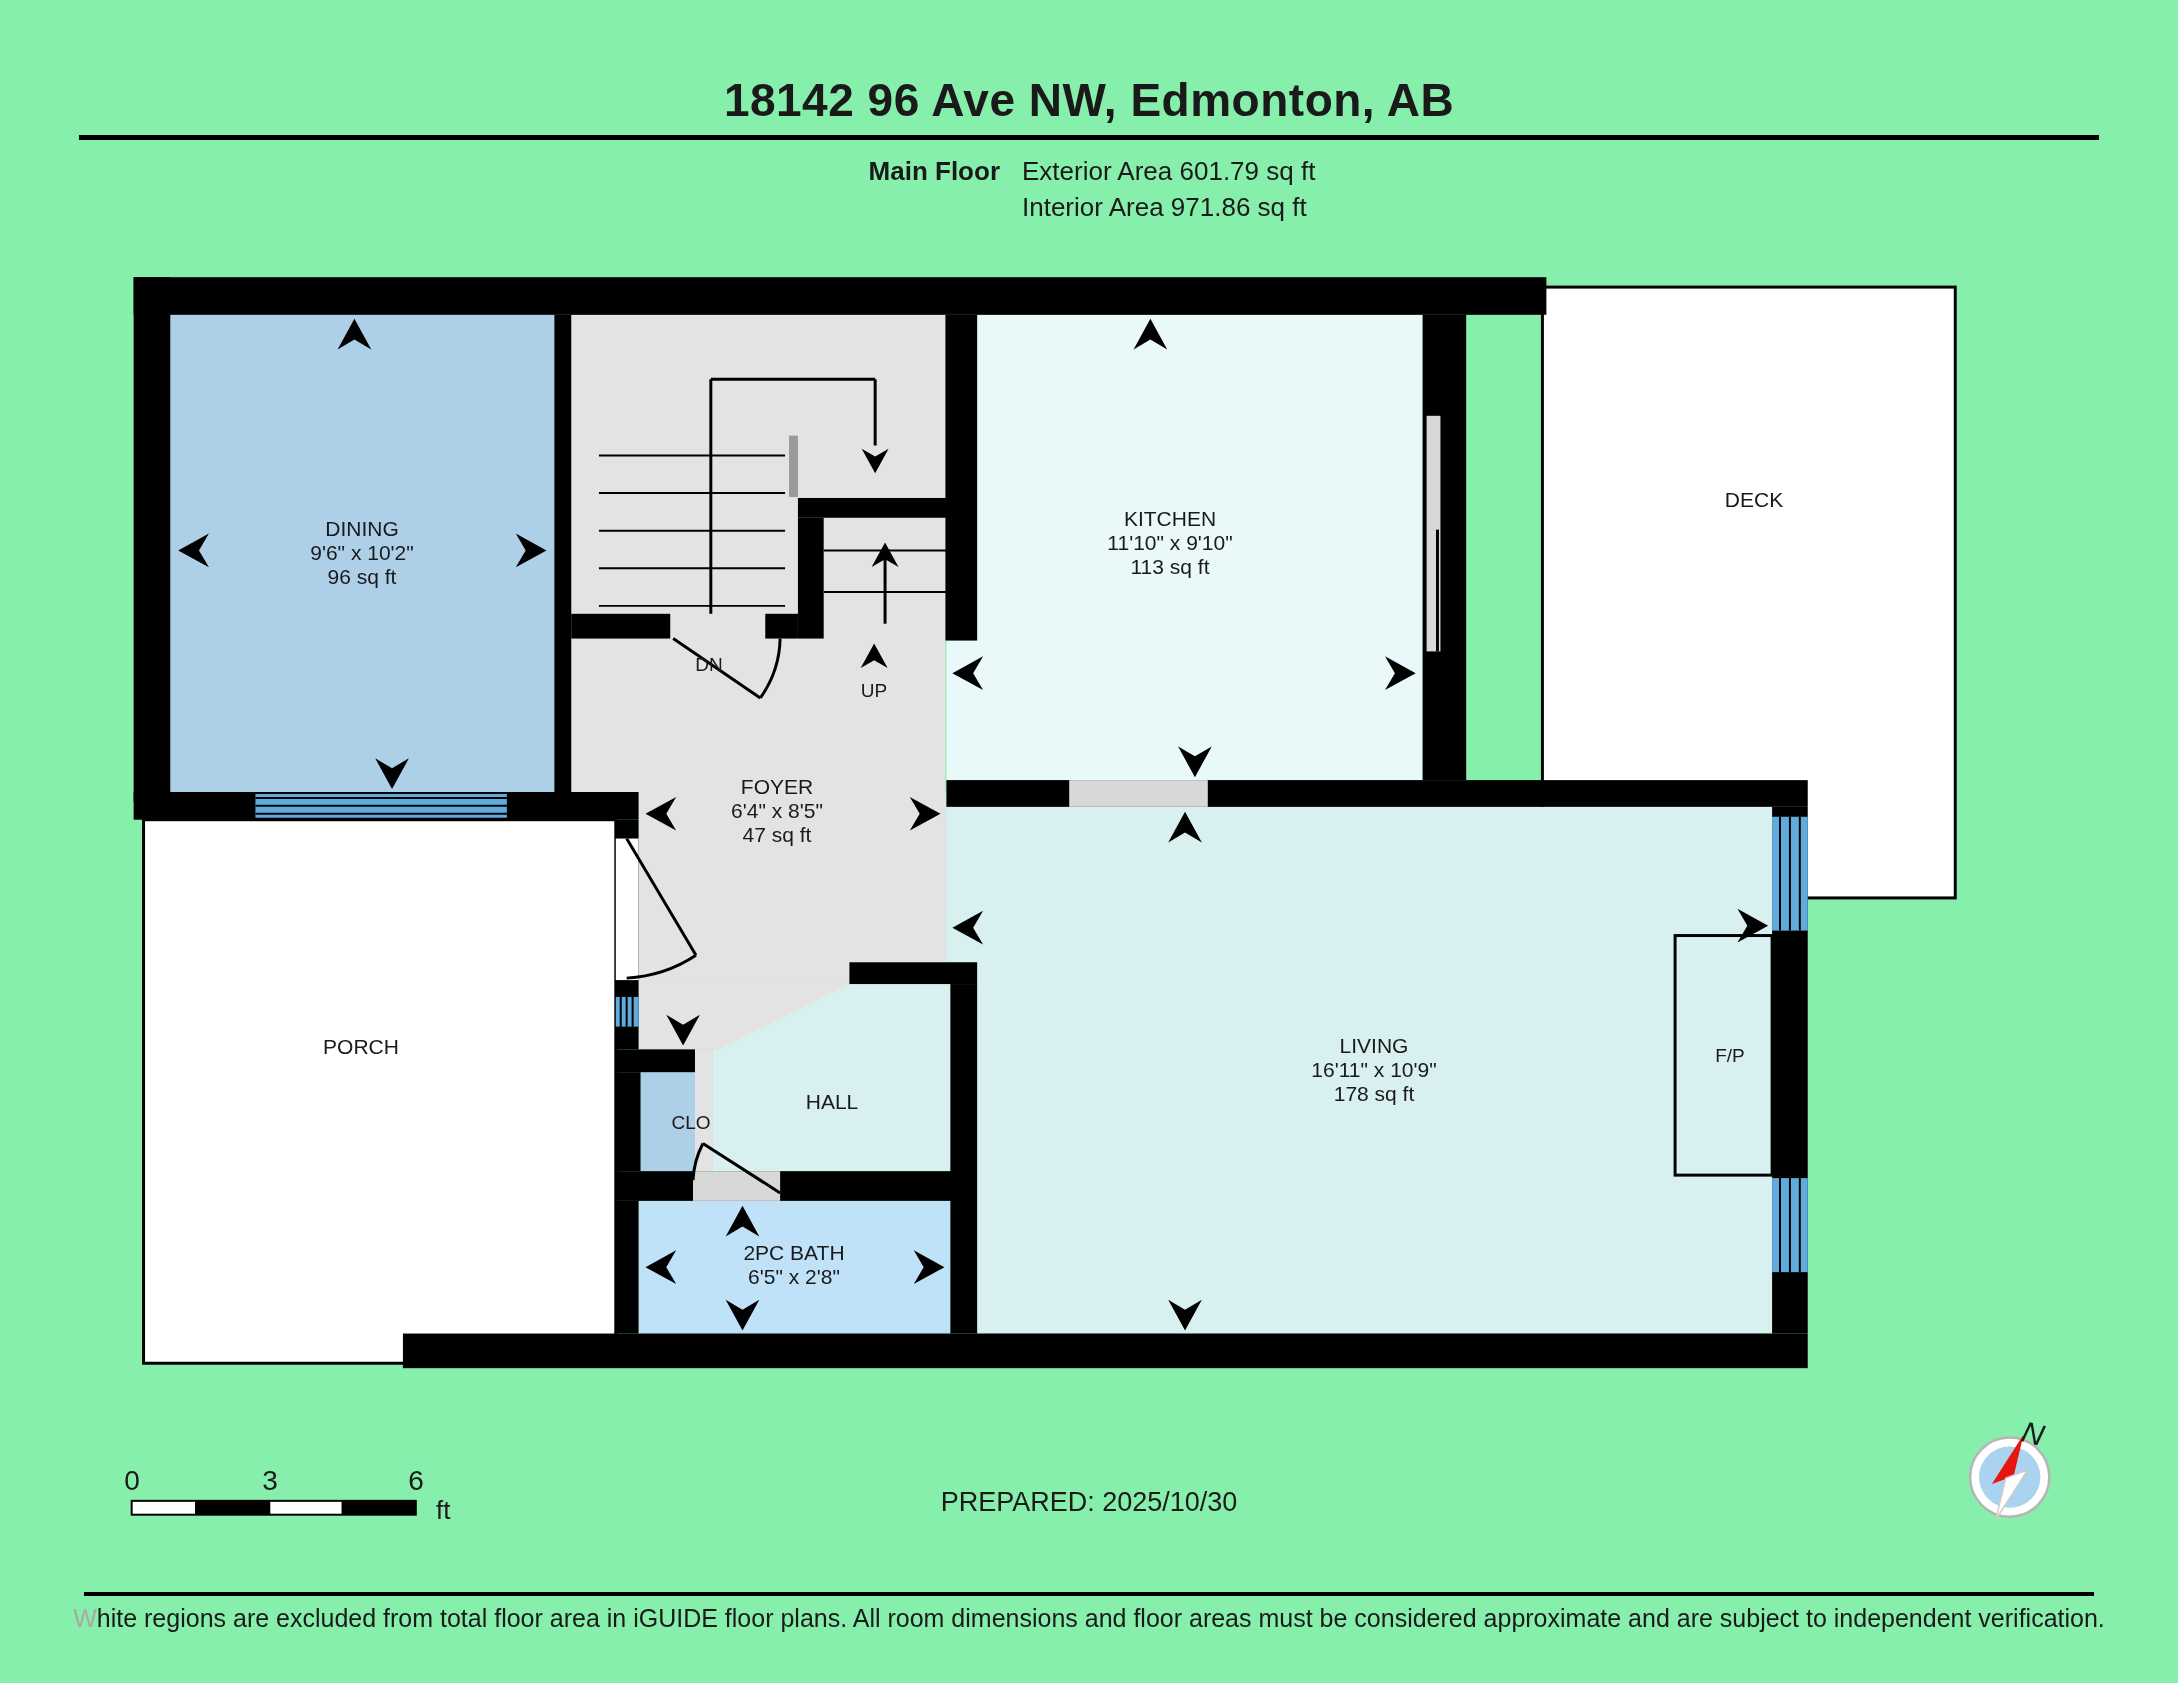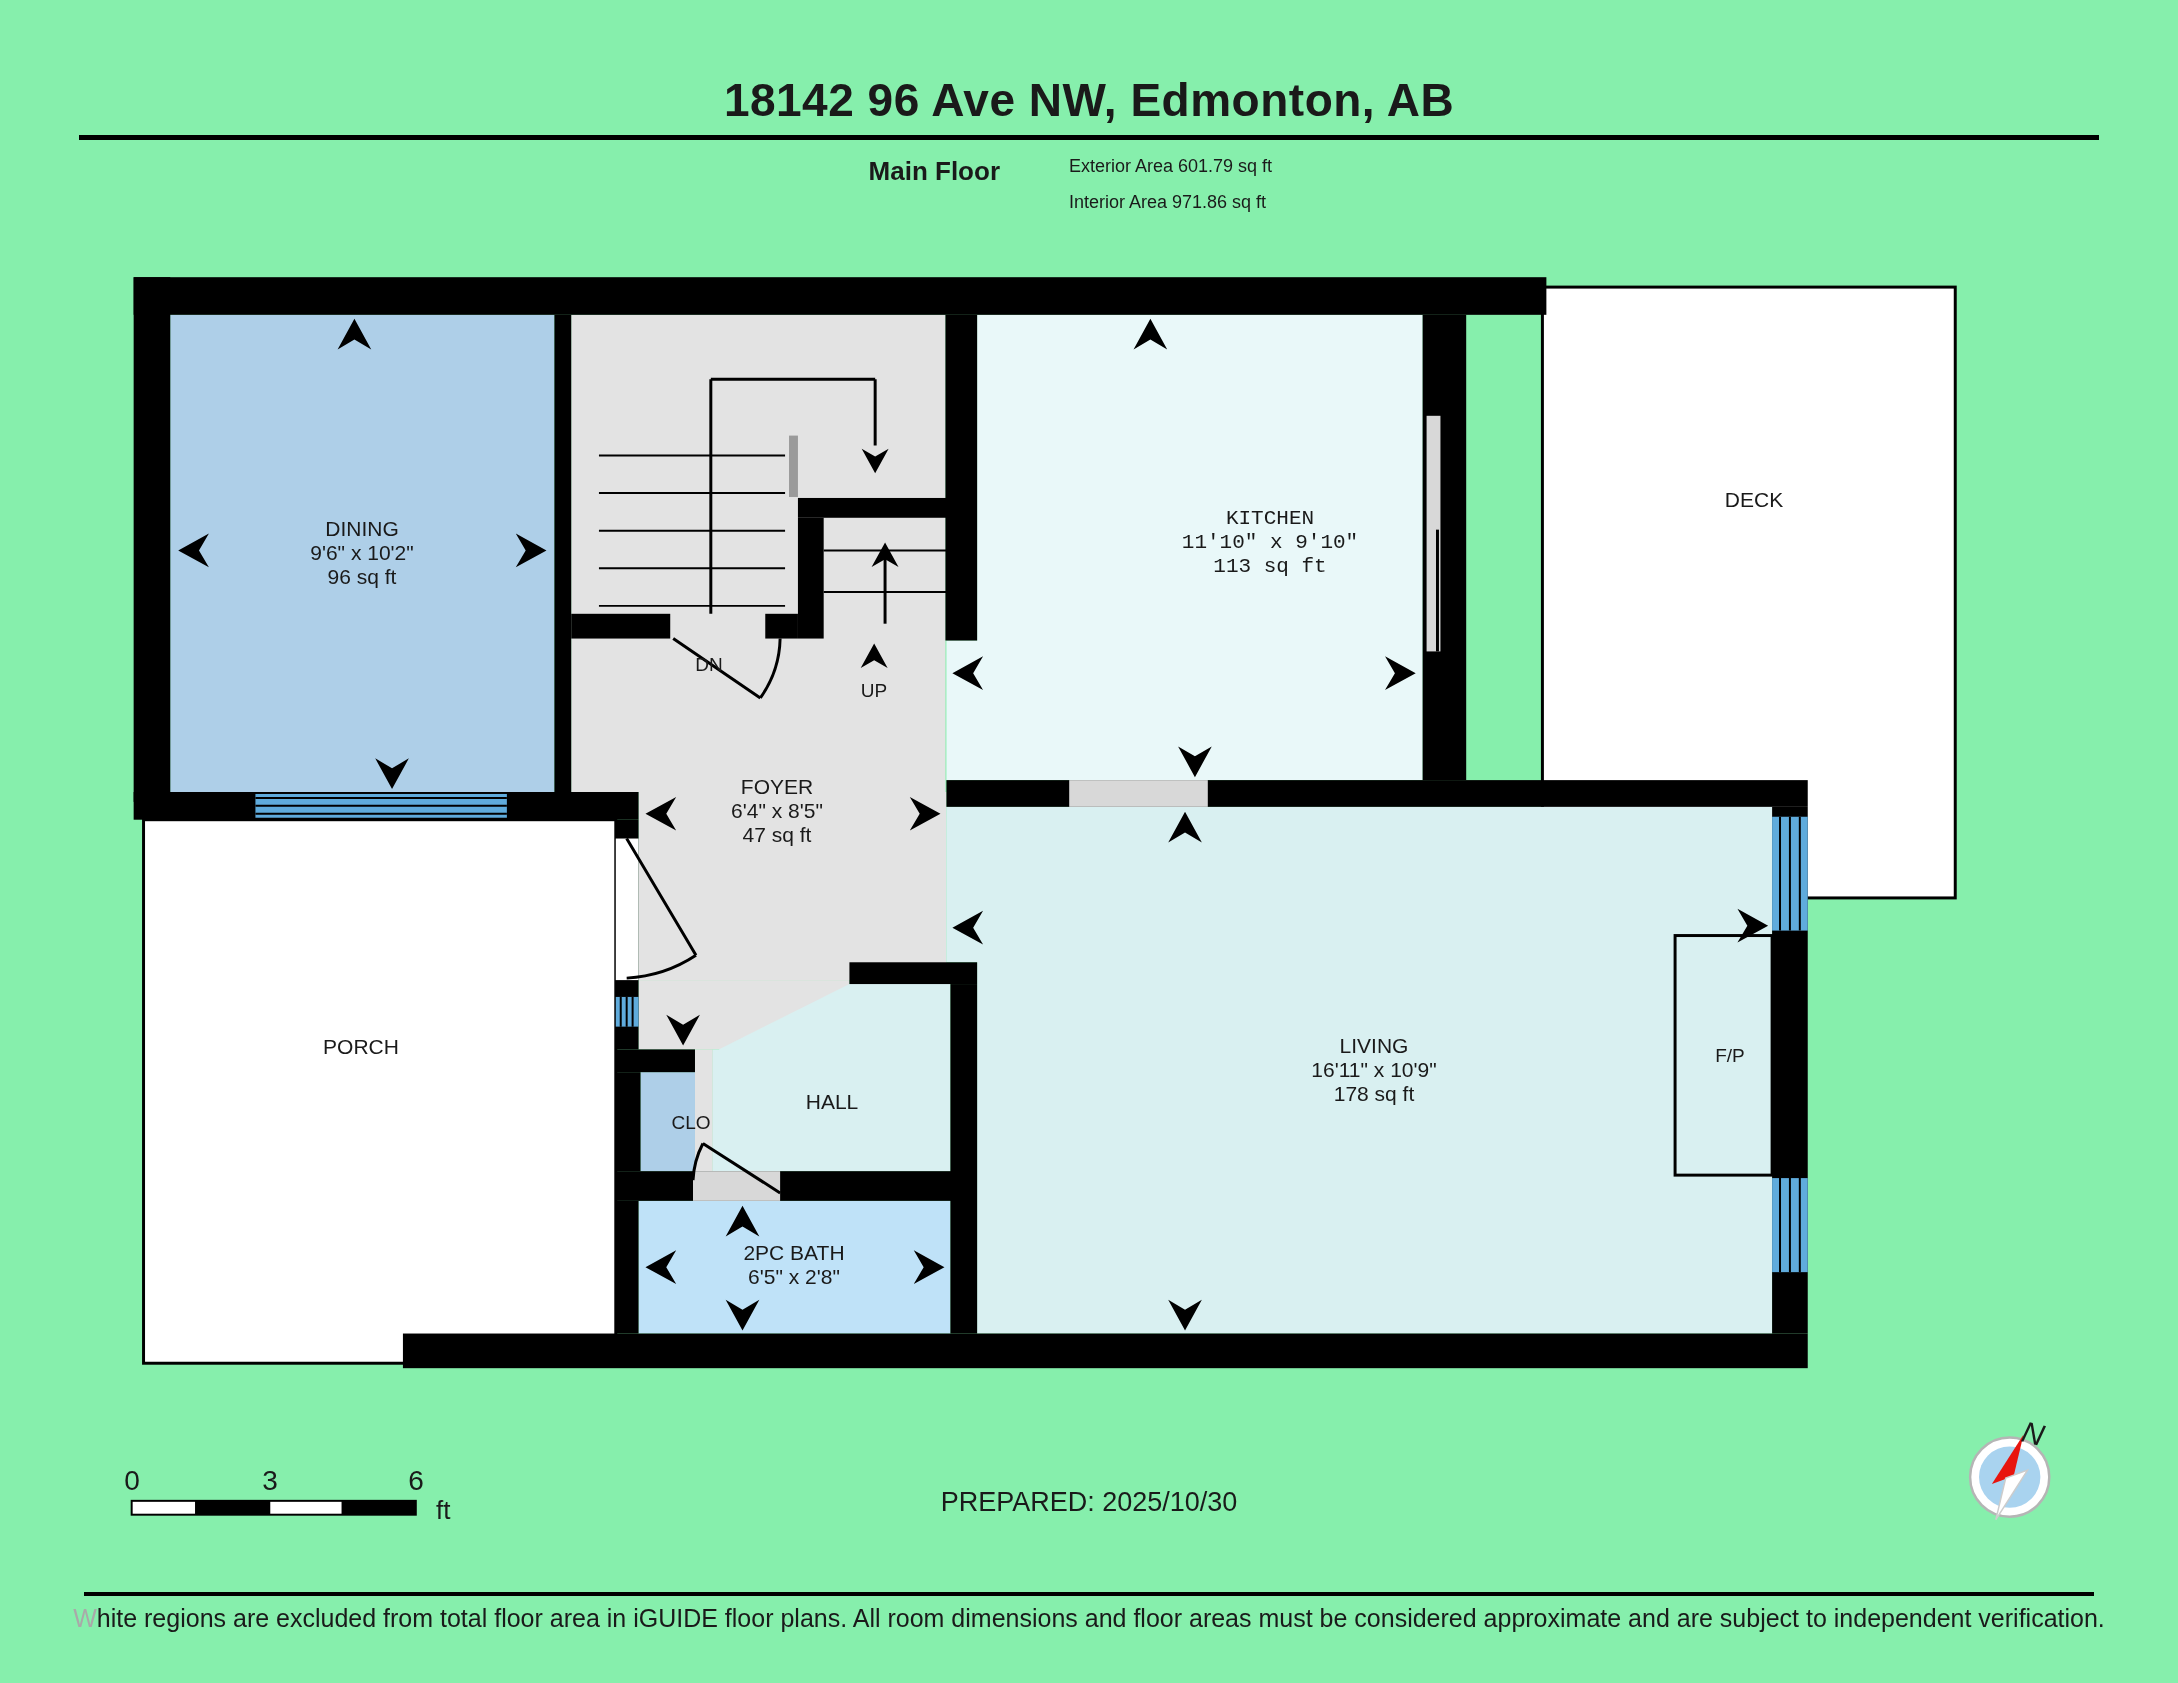--- a/index.html
+++ b/index.html
@@ -7,21 +7,21 @@
         font-family:"Liberation Sans",sans-serif;color:#1a1a1a;}
   .page svg{position:absolute;left:0;top:0;}
   .lbl{position:absolute;transform:translate(-50%,-50%);text-align:center;
        font:21px/24px "Liberation Sans",sans-serif;color:#1a1a1a;white-space:nowrap;}
   .lbl.small{font-size:19px;line-height:21px;}
   .title{position:absolute;left:0;top:73px;width:100%;text-align:center;
          font-size:46px;font-weight:bold;letter-spacing:0.5px;}
   .hrule{position:absolute;left:79px;width:2020px;height:5px;background:#000;}
   .sub-label{position:absolute;left:752px;top:156px;width:248px;text-align:right;
              font-size:26px;font-weight:bold;}
-  .sub-val{position:absolute;left:1069px;font-size:18px;}
+  .sub-val{position:absolute;left:1022px;font-size:26px;}
   .prepared{position:absolute;left:0;top:1487px;width:2178px;text-align:center;font-size:27px;}
   .disclaimer{position:absolute;left:0;top:1604px;width:2178px;text-align:center;font-size:25px;}
   .disclaimer::first-letter{color:#a9a9a9;}
   .scale-num{position:absolute;transform:translate(-50%,-50%);font-size:28px;}
   .scale-ft{position:absolute;font-size:26px;}
 </style>
 </head>
 <body>
 
 <div class="page" style="--c-dining: #aecfe8; --c-closet: #aecfe8; --c-bath: #bfe2f8; --c-kitchen: #e9f8f9; --c-living: #d9f0f1; --c-gray: #e3e3e3; --c-window: #5fabdc; --c-opening: #d8d8d8; --c-railing: #9a9a9a; --c-compass-blue: #a9d3ef; --c-compass-red: #e8150e;">
@@ -150,21 +150,21 @@
       <polygon points="2044,1449 2012,1499 2034,1491" style="fill:var(--c-compass-red)"></polygon>
       <polygon points="2016,1535 2048,1485 2026,1493" fill="#ffffff" stroke="#cccccc" stroke-width="1.5"></polygon>
     </g>
   </svg>
 
   <div class="lbl" style="left:362px;top:553px;">
     <div>DINING</div>
       <div>9'6" x 10'2"</div>
       <div>96 sq ft</div>
   </div>
-  <div class="lbl" style="left:1270px;top:543px;font-family:Liberation Mono, monospace;">
+  <div class="lbl" style="left:1170px;top:543px;">
     <div>KITCHEN</div>
       <div>11'10" x 9'10"</div>
       <div>113 sq ft</div>
   </div>
   <div class="lbl" style="left:1374px;top:1070px;">
     <div>LIVING</div>
       <div>16'11" x 10'9"</div>
       <div>178 sq ft</div>
   </div>
   <div class="lbl" style="left:777px;top:811px;">

